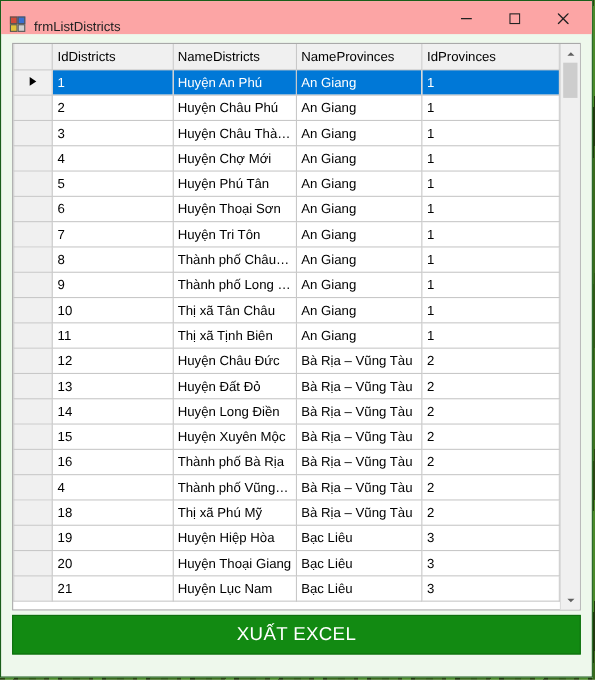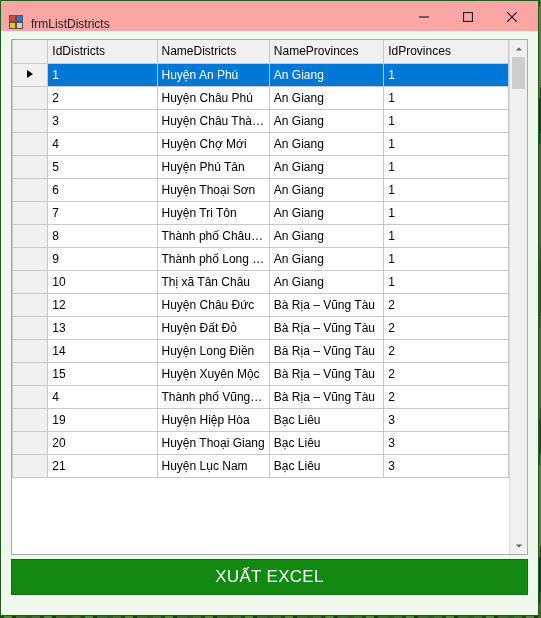--- a/index.html
+++ b/index.html
@@ -266,20 +266,27 @@
               </tr>
               <tr>
                 <td class="rowhdr"></td>
                 <td>10</td>
                 <td>Thị xã Tân Châu</td>
                 <td>An Giang</td>
                 <td>1</td>
               </tr>
               <tr>
                 <td class="rowhdr"></td>
+                <td>11</td>
+                <td>Thị xã Tịnh Biên</td>
+                <td>An Giang</td>
+                <td>1</td>
+              </tr>
+              <tr>
+                <td class="rowhdr"></td>
                 <td>12</td>
                 <td>Huyện Châu Đức</td>
                 <td>Bà Rịa – Vũng Tàu</td>
                 <td>2</td>
               </tr>
               <tr>
                 <td class="rowhdr"></td>
                 <td>13</td>
                 <td>Huyện Đất Đỏ</td>
                 <td>Bà Rịa – Vũng Tàu</td>
@@ -294,22 +301,36 @@
               </tr>
               <tr>
                 <td class="rowhdr"></td>
                 <td>15</td>
                 <td>Huyện Xuyên Mộc</td>
                 <td>Bà Rịa – Vũng Tàu</td>
                 <td>2</td>
               </tr>
               <tr>
                 <td class="rowhdr"></td>
+                <td>16</td>
+                <td>Thành phố Bà Rịa</td>
+                <td>Bà Rịa – Vũng Tàu</td>
+                <td>2</td>
+              </tr>
+              <tr>
+                <td class="rowhdr"></td>
                 <td>4</td>
                 <td>Thành phố Vũng Tàu</td>
+                <td>Bà Rịa – Vũng Tàu</td>
+                <td>2</td>
+              </tr>
+              <tr>
+                <td class="rowhdr"></td>
+                <td>18</td>
+                <td>Thị xã Phú Mỹ</td>
                 <td>Bà Rịa – Vũng Tàu</td>
                 <td>2</td>
               </tr>
               <tr>
                 <td class="rowhdr"></td>
                 <td>19</td>
                 <td>Huyện Hiệp Hòa</td>
                 <td>Bạc Liêu</td>
                 <td>3</td>
               </tr>

